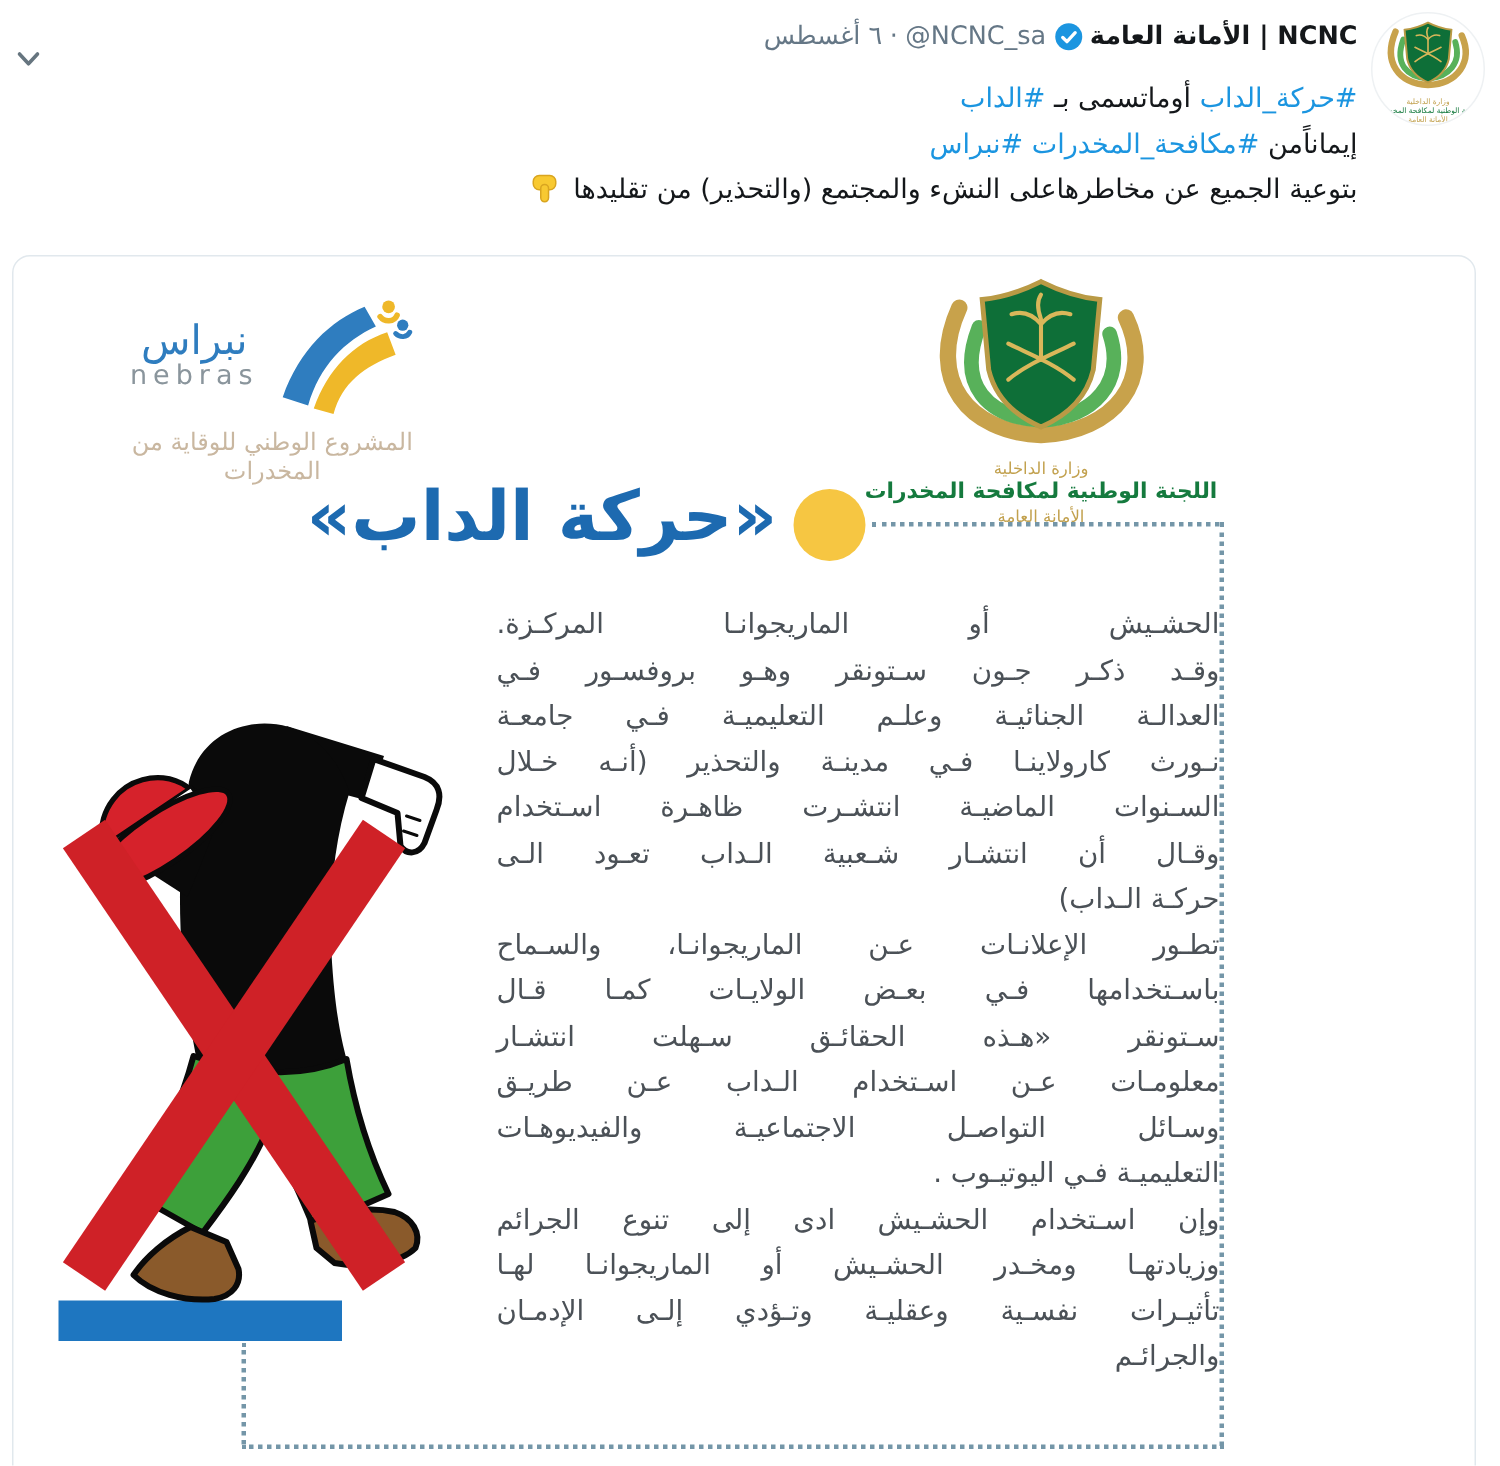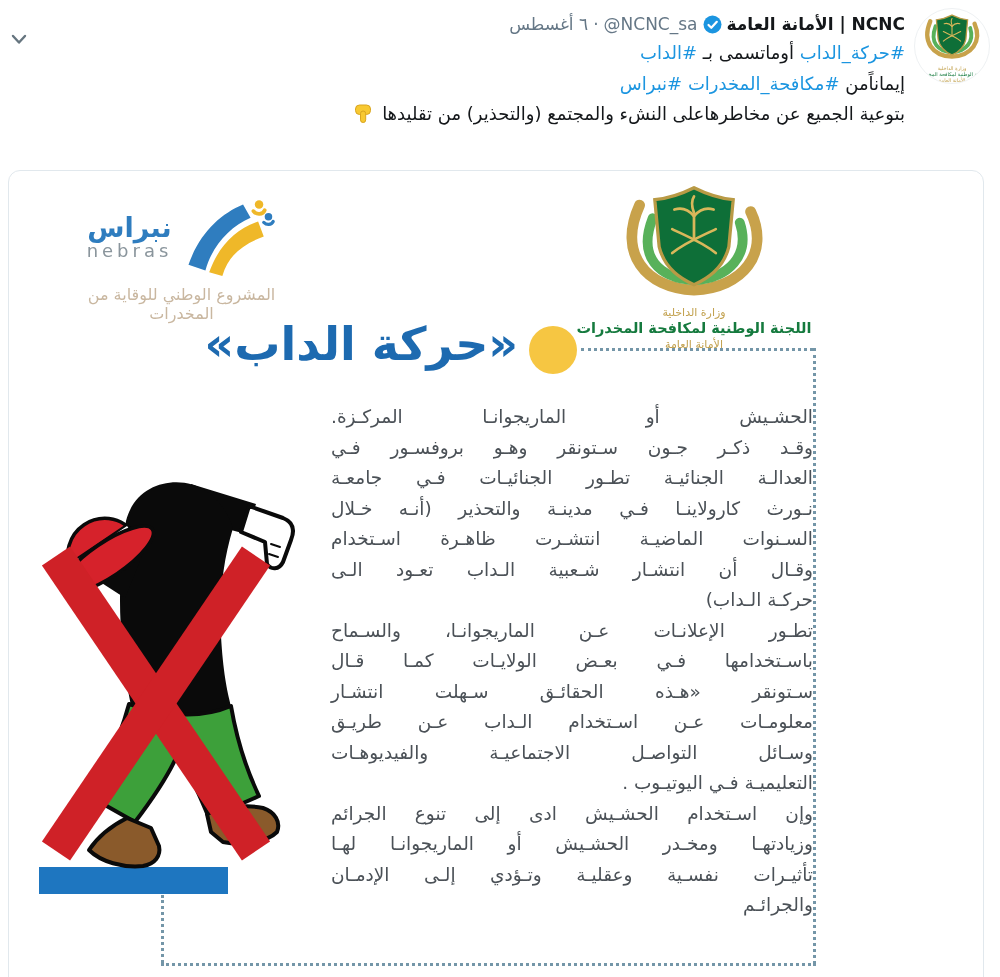--- a/index.html
+++ b/index.html
@@ -20,35 +20,35 @@
 
   
   #caret{left:6px;top:26px;width:26px;height:26px;cursor:pointer;}
   #avatar{left:914px;top:8px;width:76px;height:76px;border-radius:50%;
     border:1px solid #eef1f3;overflow:hidden;background:#fff;text-align:center;}
   #avatar .mini-lines{font-size:5px;line-height:6px;white-space:nowrap;}
   #head-row{top:14px;right:95px;direction:rtl;font-size:17px;color:var(--text_gray);
     display:flex;align-items:center;gap:5px;}
   #head-row .name{font-weight:bold;color:var(--text_dark);text-align:right;}
   #head-row .meta{direction:rtl;unicode-bidi:plaintext;}
-  #tweet-text{top:38px;right:95px;width:820px;direction:rtl;text-align:right;
+  #tweet-text{top:51px;right:95px;width:820px;direction:rtl;text-align:right;
     font-size:18px;line-height:30.5px;color:var(--text_dark);}
   .hashtag{color:var(--accent_blue);cursor:pointer;}
   .emoji-hand{display:inline-block;vertical-align:-4px;margin-right:3px;}
 
   
   #card{left:8px;top:170px;width:976px;height:880px;border:1px solid var(--card_border);
     border-radius:12px;background:#fff;overflow:hidden;cursor:pointer;}
   #card .abs{position:absolute;}
 
   
   #nebras{left:50px;top:26px;width:245px;}
   #nebras .row{display:flex;align-items:center;justify-content:center;gap:8px;}
   #nebras .txt{text-align:center;}
-  #nebras .ar{color:var(--nebras_blue);font-weight:bold;font-size:27px;line-height:28px;}
+  #nebras .ar{color:var(--nebras_blue);font-weight:normal;font-size:27px;line-height:28px;}
   #nebras .en{color:#8a959c;font-size:18px;letter-spacing:4px;line-height:18px;}
   #nebras .cap{margin-top:8px;text-align:center;color:var(--nebras_caption);
     font-size:16px;direction:rtl;}
 
   
   #ncnc-logo{left:565px;top:8px;width:240px;text-align:center;}
   #ncnc-logo .l1,#ncnc-logo .l3{color:var(--ncnc_text_gold);font-size:11px;line-height:15px;direction:rtl;}
   #ncnc-logo .l2{color:var(--ncnc_text_green);font-weight:bold;font-size:14.5px;line-height:17px;direction:rtl;}
 
   
@@ -176,21 +176,21 @@
     <div id="headline" class="abs">«حركة الداب»</div>
     <div id="ycircle" class="abs"></div>
     <div id="dot-top" class="abs dot-h"></div>
     <div id="dot-right" class="abs dot-v"></div>
     <div id="dot-bottom" class="abs dot-h"></div>
     <div id="dot-left" class="abs dot-v"></div>
 
     <div id="body-col" class="abs">
       <div class="bl">الحشـيش أو الماريجوانـا المركـزة.</div>
       <div class="bl">وقـد ذكـر جـون سـتونقر وهـو بروفسـور فـي</div>
-      <div class="bl">العدالـة الجنائيـة تطـور الجنائيـات فـي جامعـة</div>
+      <div class="bl">العدالـة الجنائيـة وعلـم التعليميـة فـي جامعـة</div>
       <div class="bl">نـورث كارولاينـا فـي مدينـة والتحذير (أنـه خـلال</div>
       <div class="bl">السـنوات الماضيـة انتشـرت ظاهـرة اسـتخدام</div>
       <div class="bl">وقـال أن انتشـار شـعبية الـداب تعـود الـى</div>
       <div class="bl last">حركـة الـداب)</div>
       <div class="bl">تطـور الإعلانـات عـن الماريجوانـا، والسـماح</div>
       <div class="bl">باسـتخدامها فـي بعـض الولايـات كمـا قـال</div>
       <div class="bl">سـتونقر «هـذه الحقائـق سـهلت انتشـار</div>
       <div class="bl">معلومـات عـن اسـتخدام الـداب عـن طريـق</div>
       <div class="bl">وسـائل التواصـل الاجتماعيـة والفيديوهـات</div>
       <div class="bl last">التعليميـة فـي اليوتيـوب .</div>

